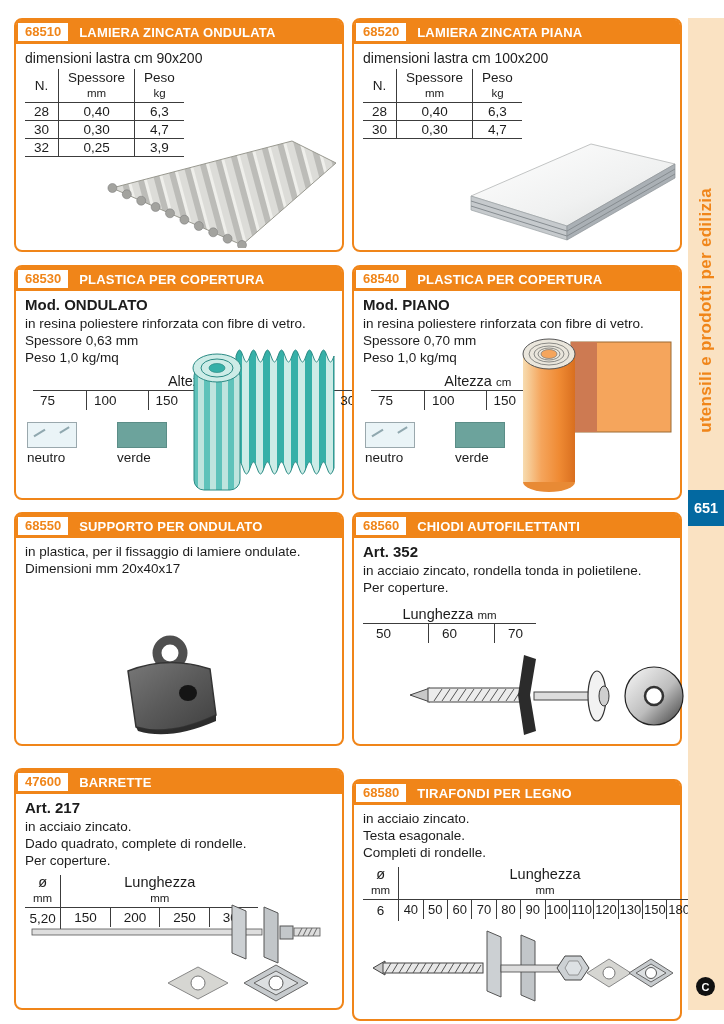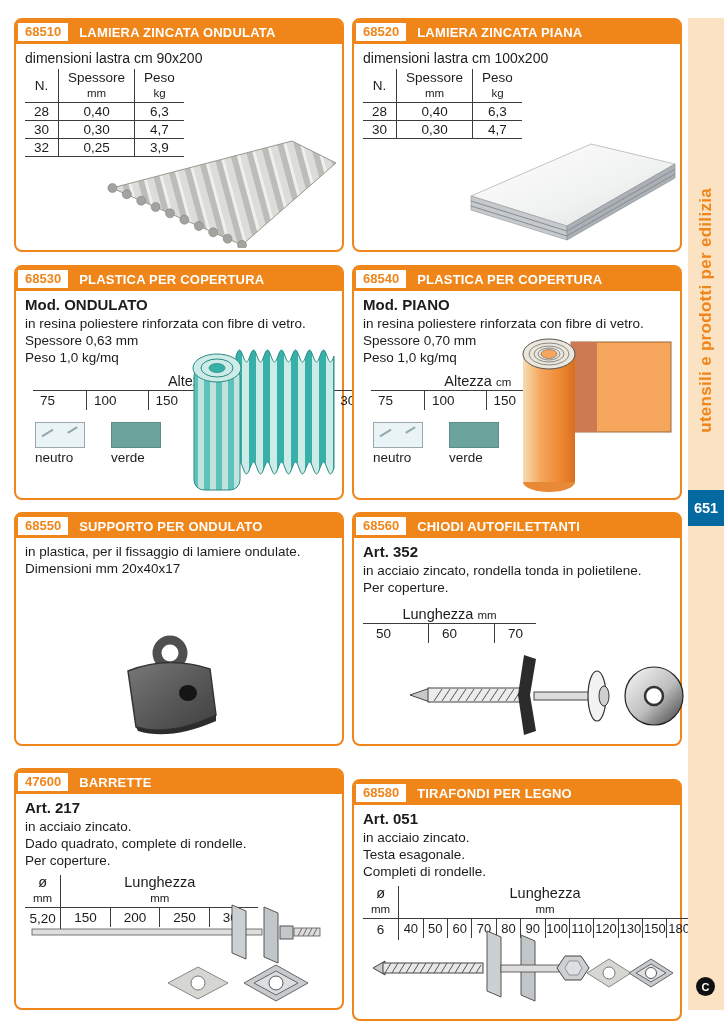--- a/index.html
+++ b/index.html
@@ -45,21 +45,21 @@
   .dia-col{text-align:center;}
   .diatable .head{border-bottom:1.6px solid #3c3c3c;box-sizing:border-box;height:33px;
     padding:0 8px 1px 8px;font-size:14.5px;line-height:15px;text-align:center;}
   .dia-col .val{padding:3px 4px;font-size:13.5px;}
   .lun-col{border-left:1.6px solid #3c3c3c;}
   .lun-values{display:flex;}
   .lun-values span{padding:2px 13px;font-size:13.5px;text-align:center;}
   .lun-values span + span{border-left:1.6px solid #3c3c3c;}
   .lun-values.tight span{padding:2px 0;min-width:23.4px;font-size:13px;}
   
-  .swatches{display:flex;gap:26px;margin-top:12px;margin-left:10px;}
+  .swatches{display:flex;gap:40px;margin-top:12px;margin-left:2px;}
   .chip{width:50px;height:26px;position:relative;box-sizing:border-box;}
   .chip.neutro{background:#eaf4f7;border:1px solid #9aa8ad;}
   .chip.neutro::before{content:"";position:absolute;left:5px;top:9px;width:13px;height:2px;
     background:#90a8af;transform:rotate(-32deg);}
   .chip.neutro::after{content:"";position:absolute;right:6px;top:6px;width:11px;height:2px;
     background:#90a8af;transform:rotate(-32deg);}
   .chip.verde{background:#6CA39C;border:1px solid #5b8d87;}
   .swatch-label{font-size:13.5px;margin-top:2px;}
   .photo{position:absolute;}
   
@@ -397,21 +397,20 @@
     </svg>
   </div>
 </div>
 
 <div class="card" style="left:352px;top:779px;height:242px">
   <div class="card-header">
     <span class="code-badge">68580</span>
     <span class="card-title">TIRAFONDI PER LEGNO</span>
   </div>
   <div class="card-body">
-    <div class="model">Art. 051</div>
     <p class="desc">in acciaio zincato.</p>
     <p class="desc">Testa esagonale.</p>
     <p class="desc">Completi di rondelle.</p>
     <div class="diatable">
       <div class="dia-col">
         <div class="head">
           <span>ø</span><br><span class="unit">mm</span>
         </div>
         <div class="val">6</div>
       </div>

